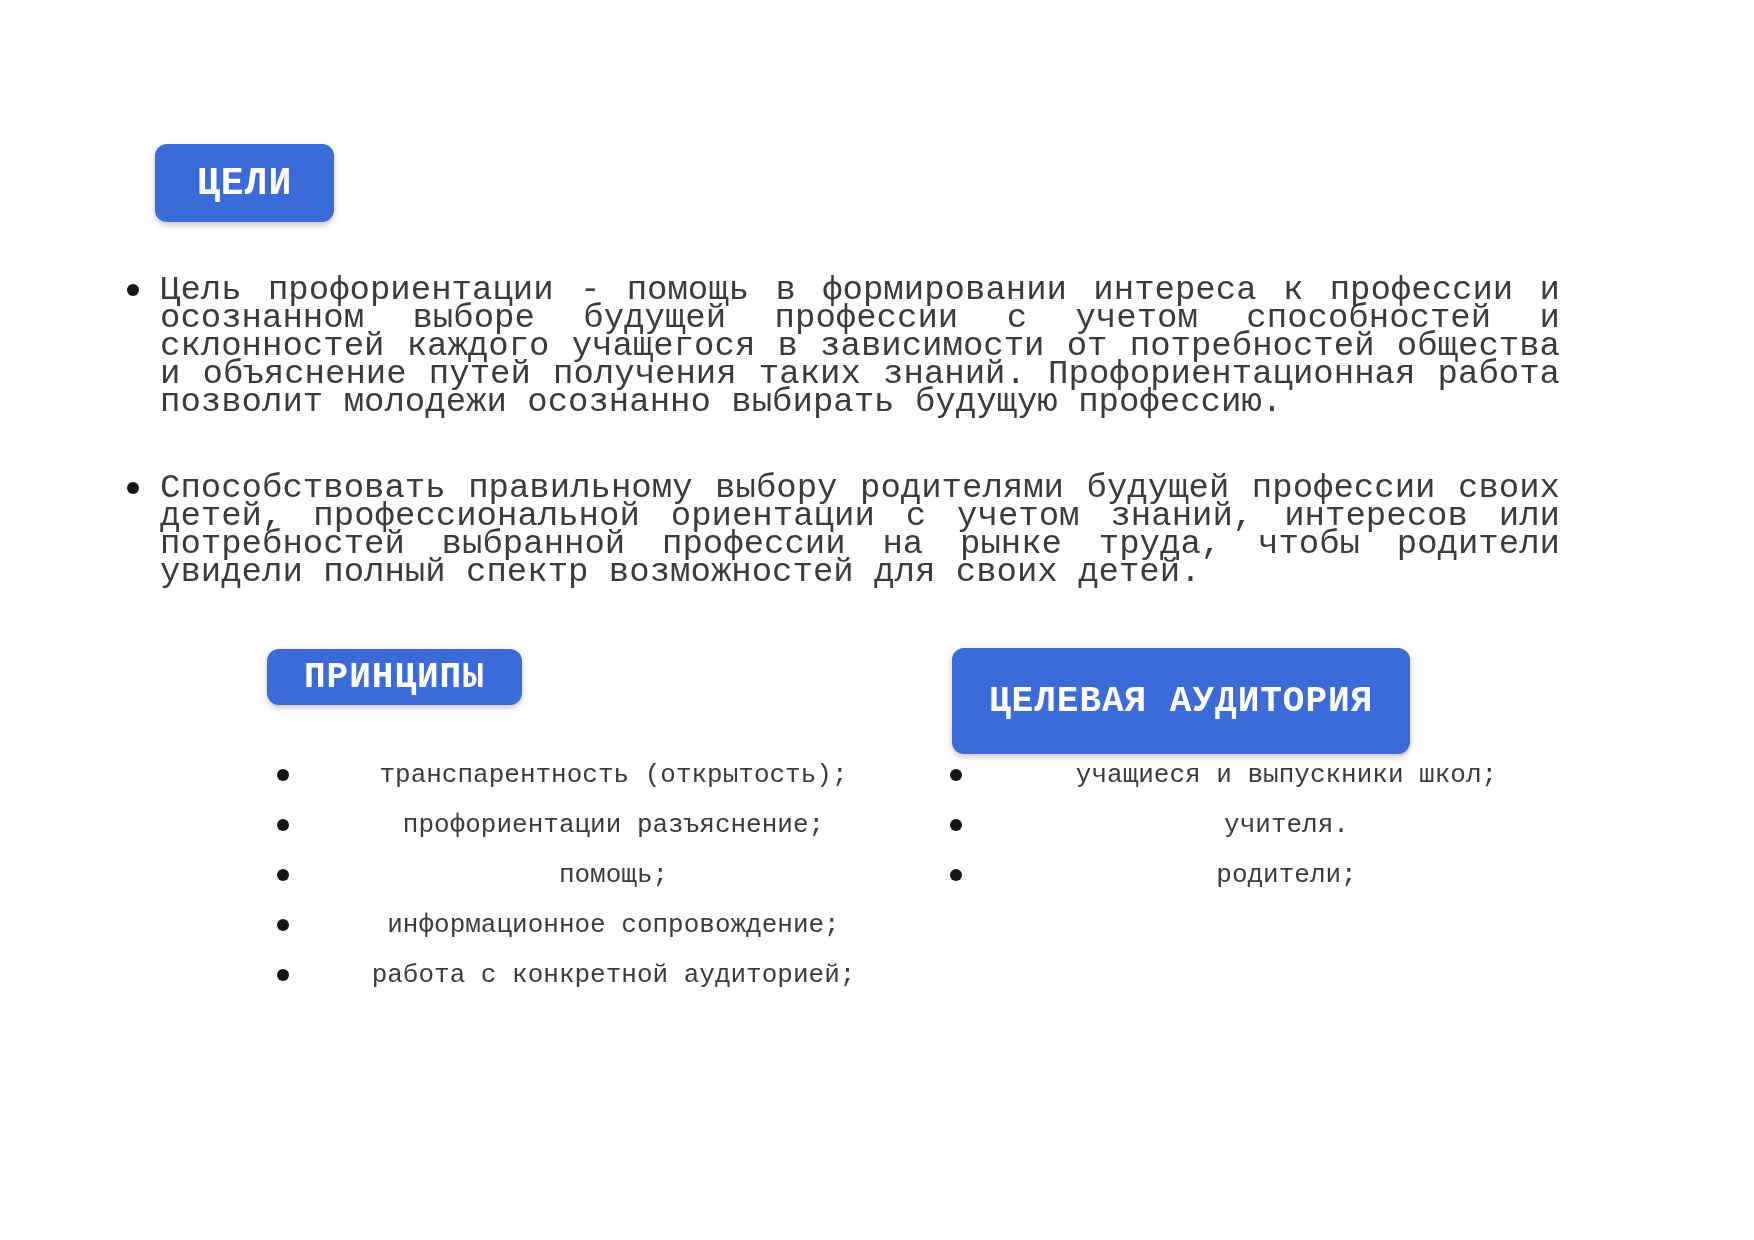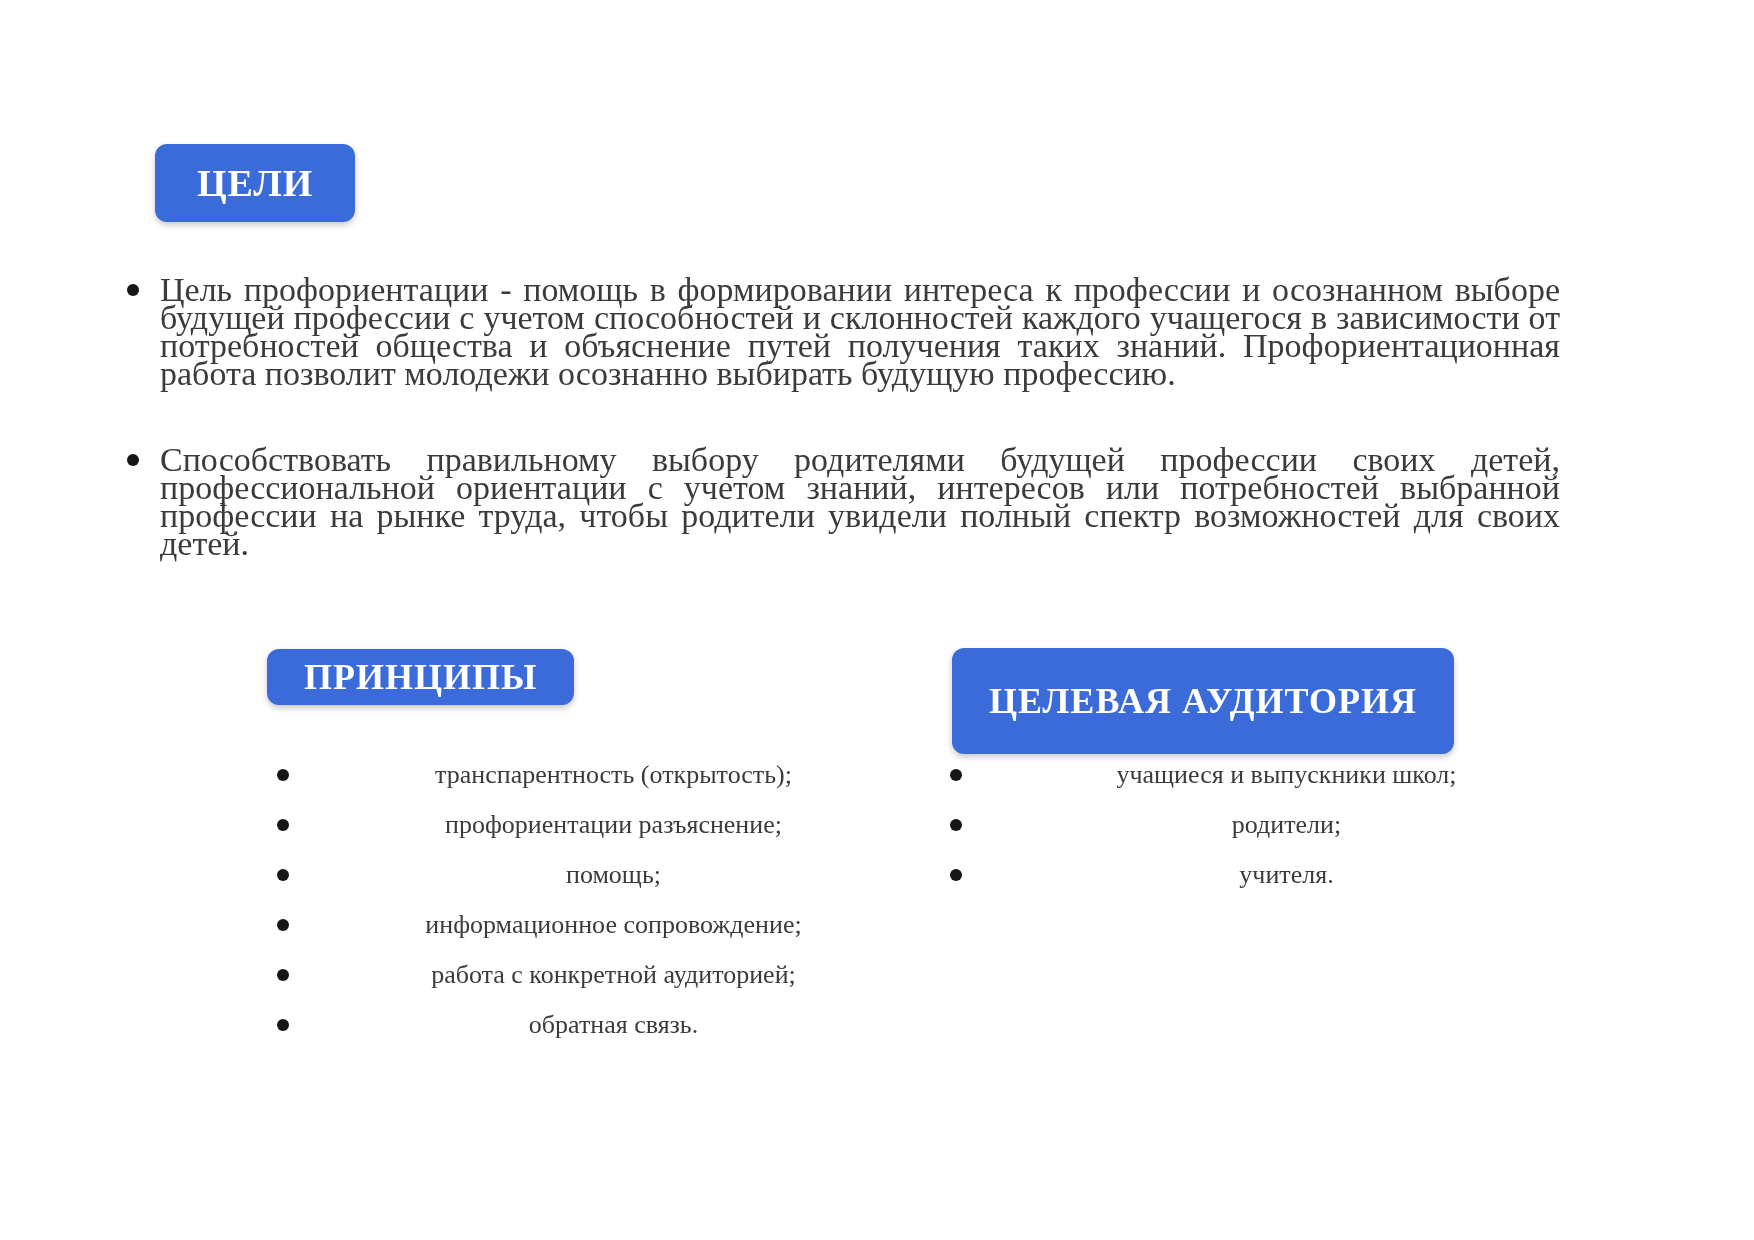--- a/index.html
+++ b/index.html
@@ -5,21 +5,21 @@
   html, body {
     margin: 0;
     padding: 0;
     background: #ffffff;
   }
   .page {
     position: relative;
     width: 1754px;
     height: 1240px;
     background: #ffffff;
-    font-family: Liberation Serif, serif;
+    font-family: Liberation Mono, monospace;
     color: #3b3b3b;
     overflow: hidden;
   }
   .pill {
     position: absolute;
     display: inline-flex;
     align-items: center;
     justify-content: center;
     background: #3a6bd9;
     color: #ffffff;
@@ -122,36 +122,32 @@
       <span>помощь;</span>
     </li>
     <li>
       <span class="dot"></span>
       <span>информационное сопровождение;</span>
     </li>
     <li>
       <span class="dot"></span>
       <span>работа с конкретной аудиторией;</span>
     </li>
-    <li>
-      <span class="dot"></span>
-      <span>обратная связь.</span>
-    </li>
   </ul>
 
   <div class="pill" id="audience-pill">ЦЕЛЕВАЯ АУДИТОРИЯ</div>
 
   <ul class="side-list" id="audience-list">
     <li>
       <span class="dot"></span>
       <span>учащиеся и выпускники школ;</span>
     </li>
     <li>
       <span class="dot"></span>
-      <span>родители;</span>
+      <span>учителя.</span>
     </li>
     <li>
       <span class="dot"></span>
-      <span>учителя.</span>
+      <span>родители;</span>
     </li>
   </ul>
 
 </div>
 
 </body></html>

